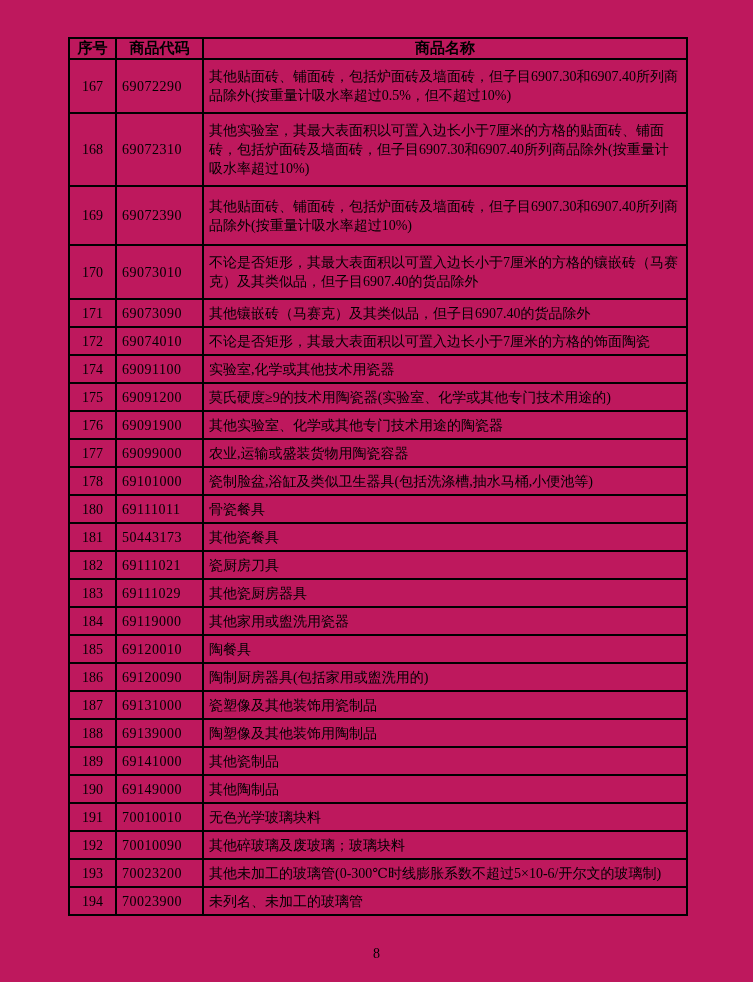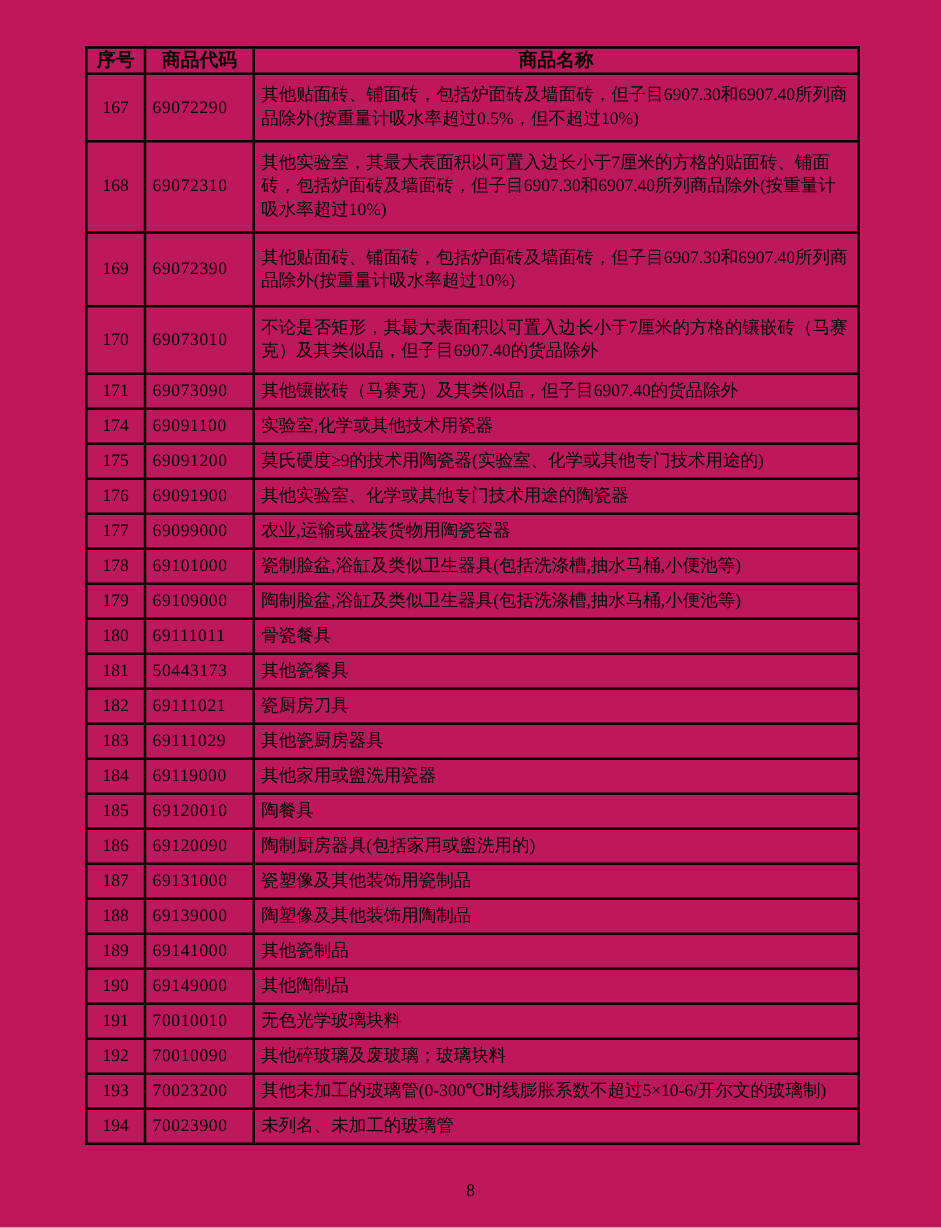--- a/index.html
+++ b/index.html
@@ -117,20 +117,25 @@
       <td class="cell-code">69073010</td>
       <td class="cell-name">不论是否矩形，其最大表面积以可置入边长小于7厘米的方格的镶嵌砖（马赛克）及其类似品，但子目6907.40的货品除外</td>
     </tr>
 
     <tr>
       <td class="cell-serial">171</td>
       <td class="cell-code">69073090</td>
       <td class="cell-name">其他镶嵌砖（马赛克）及其类似品，但子目6907.40的货品除外</td>
     </tr>
 
+    <tr>
+      <td class="cell-serial">172</td>
+      <td class="cell-code">69074010</td>
+      <td class="cell-name">不论是否矩形，其最大表面积以可置入边长小于7厘米的方格的饰面陶瓷</td>
+    </tr>
 
 
     <tr>
       <td class="cell-serial">174</td>
       <td class="cell-code">69091100</td>
       <td class="cell-name">实验室,化学或其他技术用瓷器</td>
     </tr>
 
     <tr>
       <td class="cell-serial">175</td>
@@ -149,25 +154,20 @@
       <td class="cell-code">69099000</td>
       <td class="cell-name">农业,运输或盛装货物用陶瓷容器</td>
     </tr>
 
     <tr>
       <td class="cell-serial">178</td>
       <td class="cell-code">69101000</td>
       <td class="cell-name">瓷制脸盆,浴缸及类似卫生器具(包括洗涤槽,抽水马桶,小便池等)</td>
     </tr>
 
-    <tr>
-      <td class="cell-serial">179</td>
-      <td class="cell-code">69109000</td>
-      <td class="cell-name">陶制脸盆,浴缸及类似卫生器具(包括洗涤槽,抽水马桶,小便池等)</td>
-    </tr>
 
     <tr>
       <td class="cell-serial">180</td>
       <td class="cell-code">69111011</td>
       <td class="cell-name">骨瓷餐具</td>
     </tr>
 
     <tr>
       <td class="cell-serial">181</td>
       <td class="cell-code">50443173</td>

